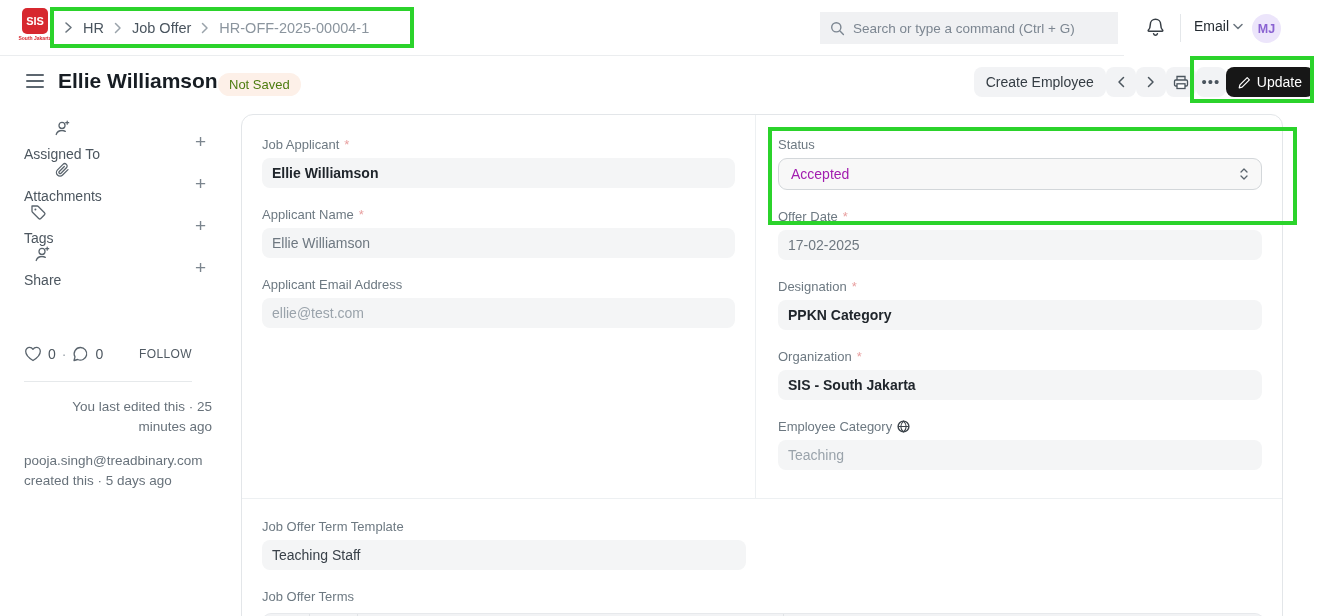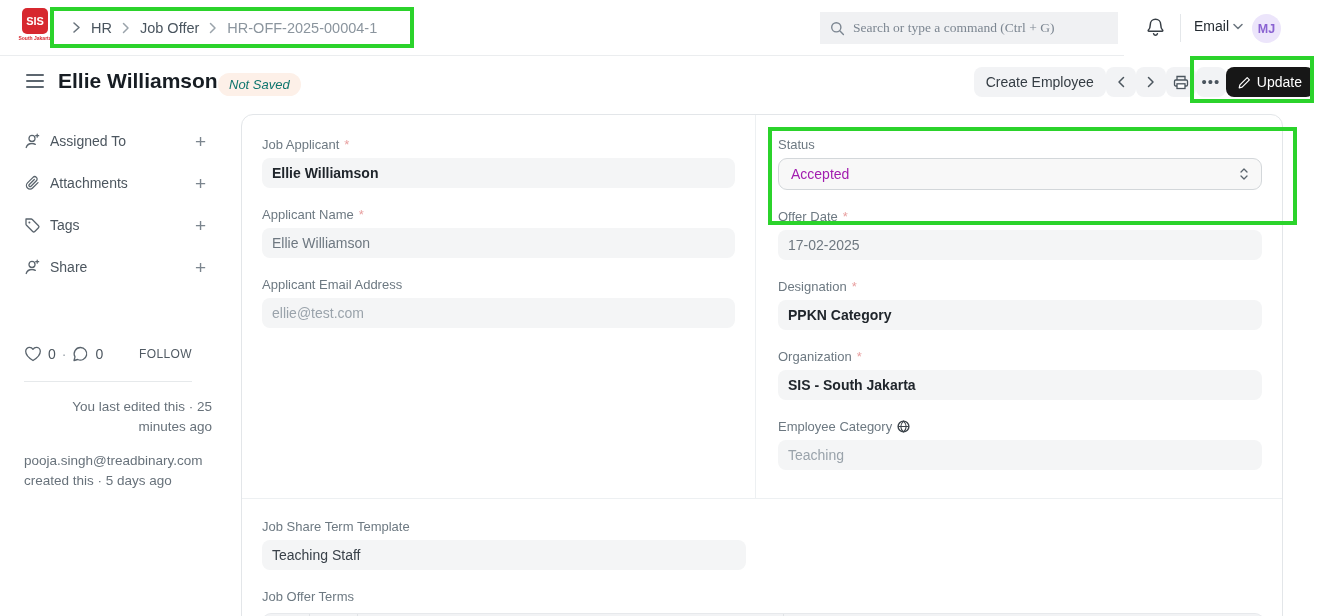--- a/index.html
+++ b/index.html
@@ -7,53 +7,53 @@
     font-family:"Liberation Sans", sans-serif; color:#1f272e; }
 
   
   .navbar { position:absolute; left:0; top:0; width:1124px; height:56px;
     background:#fff; border-bottom:1px solid #ebedef; z-index:5; }
   .logo { position:absolute; left:18px; top:8px; width:34px; height:40px; text-align:center; cursor:pointer; }
   .logo-emblem { width:26px; height:26px; margin:0 auto; background:#d7282f; border-radius:5px;
     color:#fff; font-size:11px; font-weight:bold; line-height:26px; }
   .logo-sub { font-size:5px; color:#d7282f; font-weight:bold; margin-top:1px; }
   .crumb-wrap { position:absolute; left:50px; top:7px; height:41px; display:flex; align-items:center;
-    padding:0 22px; gap:10px; }
+    padding:0 14px; gap:10px; }
   .crumb-sep, .crumb-chev { color:#8b959e; display:flex; align-items:center; }
   .crumb-link { font-size:14.5px; color:#49545e; font-weight:500; cursor:pointer; }
   .crumb-current { font-size:14.5px; color:#8b959e; font-weight:500; }
   .searchbar { position:absolute; left:820px; top:12px; width:298px; height:32px; background:#f0f1f3;
-    border-radius:0; display:flex; align-items:center; padding:0 10px; gap:8px; cursor:text;font-family:Liberation Serif, serif; }
+    border-radius:0; display:flex; align-items:center; padding:0 10px; gap:8px; cursor:text; }
   .searchbar .ph { font-size:13.5px; color:#7c8691; }
   .bell { position:absolute; left:1146px; top:17px; color:#383f46; cursor:pointer; }
   .nav-divider { position:absolute; left:1180px; top:14px; width:1px; height:28px; background:#e4e7ea; }
   .help { position:absolute; left:1194px; top:18px; display:flex; align-items:center; gap:4px;
     font-size:14px; color:#242b31; font-weight:500; cursor:pointer; }
   .avatar { position:absolute; left:1252px; top:14px; width:29px; height:29px; border-radius:50%;
     background:#ece5fb; color:#8a63d2; font-size:12.5px; font-weight:bold; display:flex;
     align-items:center; justify-content:center; cursor:pointer; }
 
   
   .page-head { position:absolute; left:0; top:56px; width:1324px; height:54px; background:#fff; }
   .hamburger { position:absolute; left:26px; top:74px; width:18px; height:14px; cursor:pointer; }
   .hamburger span { display:block; height:2px; background:#5c666f; border-radius:2px; margin-bottom:4px; }
   .page-title { position:absolute; left:58px; top:69px; font-size:21px; font-weight:bold; color:#171d23; }
-  .badge { position:absolute; left:218px; top:73px; background:#fdf0e8; color:#0f766e; font-size:13px;
-    padding:4px 11px; border-radius:12px;font-style:italic; }
+  .badge { position:absolute; left:218px; top:73px; background:#fdf0e8; color:#4d7c0f; font-size:13px;
+    padding:4px 11px; border-radius:12px; }
   .head-actions { position:absolute; right:10px; top:67px; display:flex; align-items:center; }
   .btn { height:30px; border:none; border-radius:8px; background:#f2f3f5; color:#343c43; font-size:14px;
     font-family:inherit; padding:0 12px; cursor:pointer; display:flex; align-items:center; gap:6px; }
   .btn.icon-btn { width:30px; padding:0; justify-content:center; color:#4b555e; }
   .btn-primary { background:#171717; color:#fff; font-weight:500; }
   .ellipsis-glyph { font-size:15px; letter-spacing:1px; line-height:10px; }
 
   
   .sidebar { position:absolute; left:24px; top:120px; width:182px; }
   .side-item { height:42px; display:flex; align-items:center; justify-content:space-between; }
-  .side-left { display:flex; align-items:center; gap:9px; font-size:14px; color:#4c565f; cursor:pointer; }
+  .side-left { display:flex; align-items:center; gap:9px; font-size:14px; color:#4c565f; cursor:pointer;flex-direction:column; }
   .side-left svg { color:#5a646d; }
   .side-plus { color:#7b858e; font-size:19px; font-weight:300; cursor:pointer; line-height:1; }
   .likes-row { position:absolute; left:24px; top:342px; width:168px; height:24px; display:flex;
     align-items:center; gap:6px; font-size:14px; color:#4c565f; }
   .likes-row .cnt { color:#4c565f; }
   .dotsep { color:#9aa2aa; }
   .follow { margin-left:auto; font-size:12px; letter-spacing:0.4px; color:#505a63; font-weight:500; cursor:pointer; }
   .side-divider { position:absolute; left:24px; top:381px; width:168px; height:1px; background:#e6e9eb; }
   .side-note { position:absolute; left:24px; width:188px; font-size:13.5px; line-height:20px; color:#68727b; }
   .note1 { top:397px;text-align:right; }
@@ -327,21 +327,21 @@
         <div class="f-input">
             <span class="v-ph">Teaching</span>
           </div>
       </div>
     </div>
   </div>
 
   <div class="section2">
     <div class="field" style="width:484px;">
       <div class="f-label">
-          <span>Job Share Term Template</span>
+          <span>Job Offer Term Template</span>
         </div>
       <div class="f-input">
           <span class="v-ro" style="color:#394149;">Teaching Staff</span>
         </div>
     </div>
     <div class="f-label">
         <span>Job Offer Terms</span>
       </div>
     <div class="grid-sliver">
       <i style="left:46px"></i>

